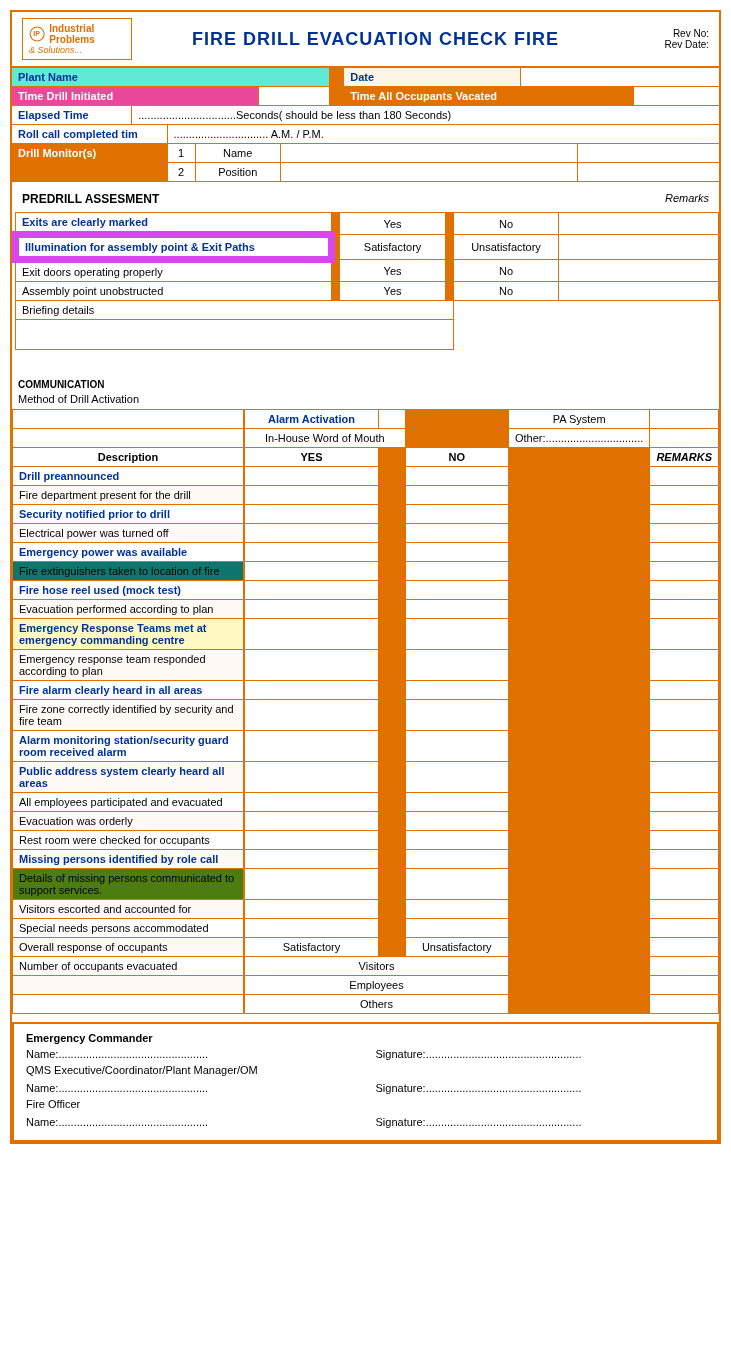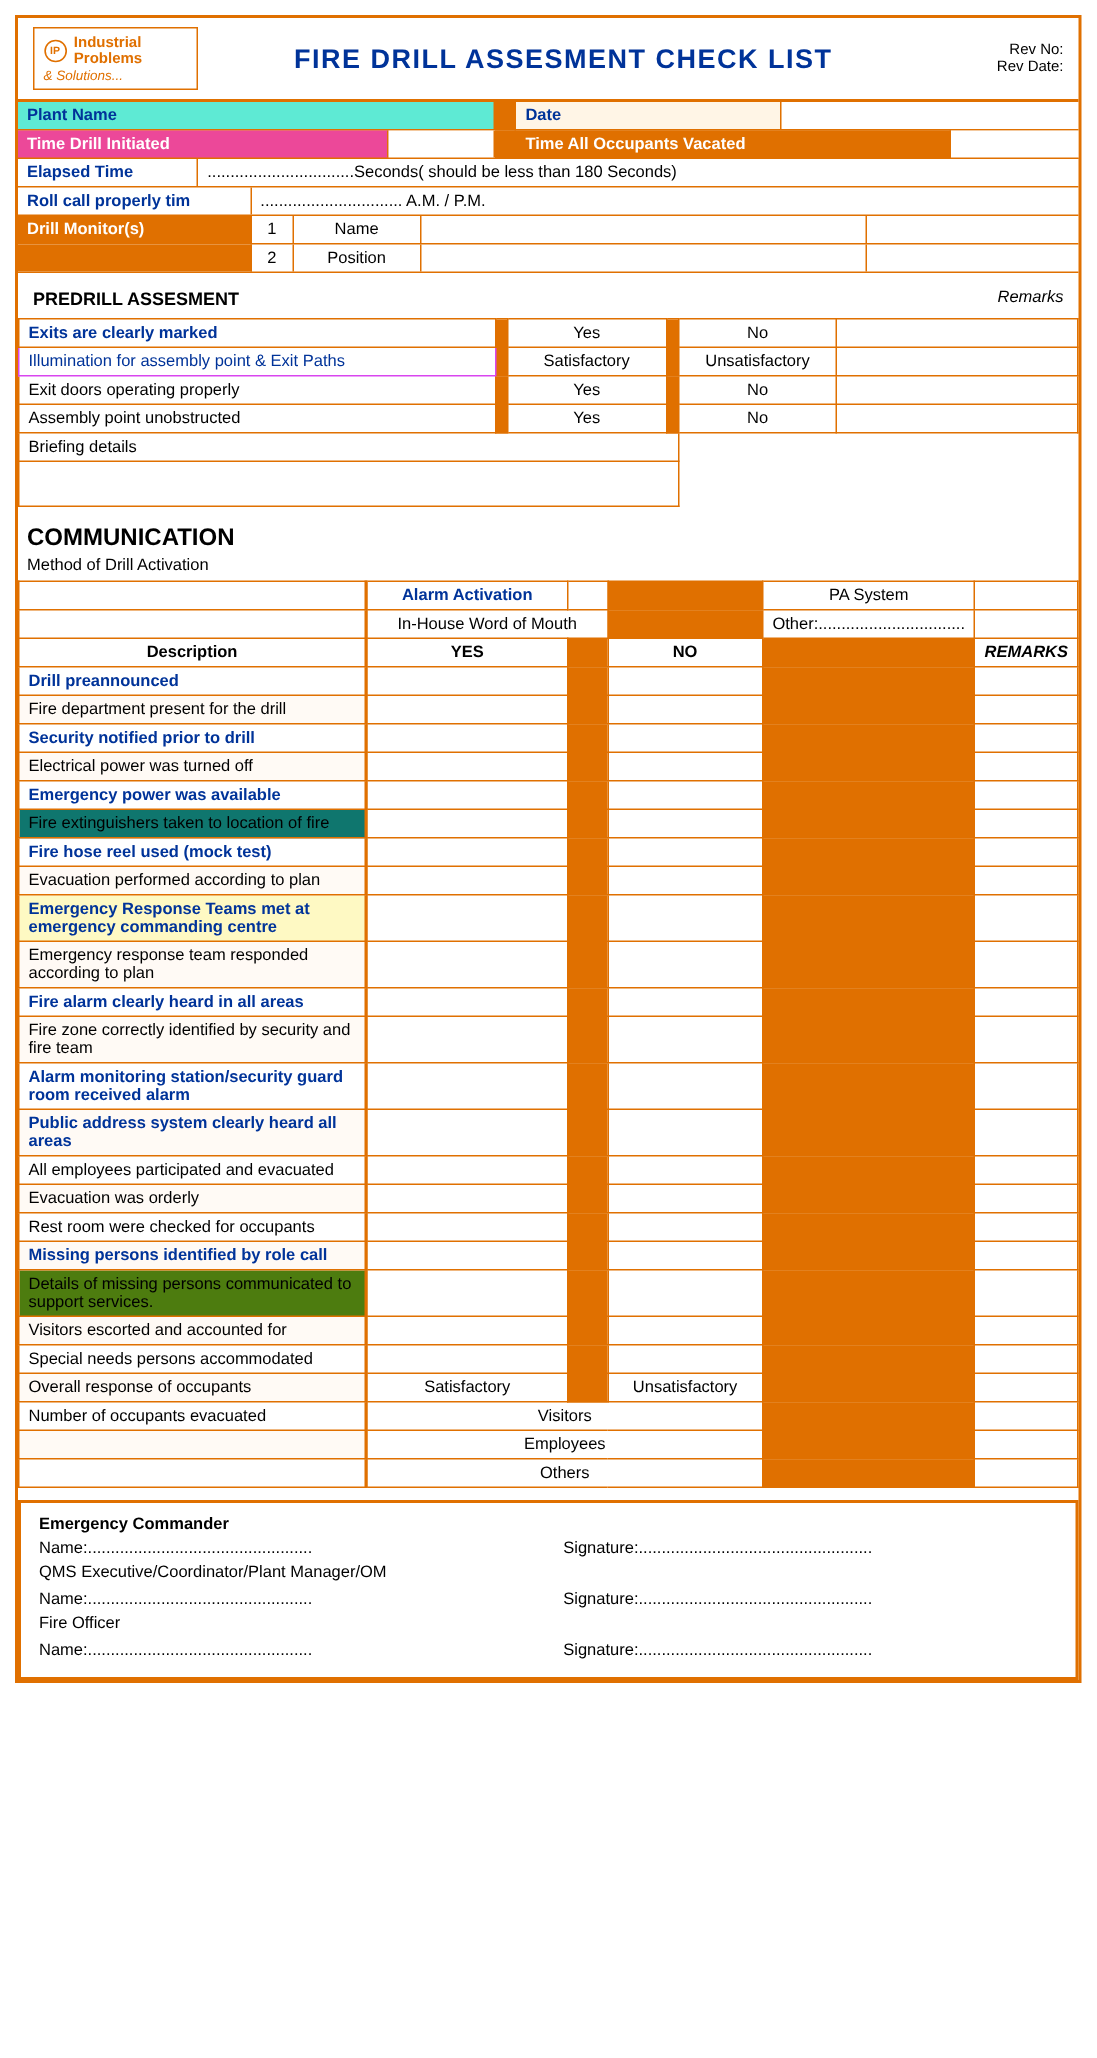--- a/index.html
+++ b/index.html
@@ -110,22 +110,23 @@
     .predrill-table td, .predrill-table th {
       border: 1px solid #e07000;
       padding: 3px 6px;
     }
     
     .comm-section {
       padding: 6px 0 0 0;
     }
     .comm-title {
       font-weight: bold;
-      font-size: 16px;
+      font-size: 10px;
       padding: 2px 6px;
+      margin-top: 17px;
     }
     .comm-subtitle {
       padding: 1px 6px 4px 6px;
       font-size: 11px;
     }
     .comm-table {
       width: 100%;
       border-collapse: collapse;
     }
     .comm-table td, .comm-table th {
@@ -166,21 +167,21 @@
             <circle cx="15" cy="15" r="13" fill="none" stroke="#e07000" stroke-width="2"></circle>
             <text x="8" y="19" font-size="13" fill="#e07000" font-weight="bold">IP</text>
           </svg>
           <div>
             <div class="logo-text-main">Industrial Problems</div>
           </div>
         </div>
         <div class="logo-text-sub">&amp; Solutions...</div>
       </div>
     </div>
-    <div class="header-title">FIRE DRILL ASSESMENT CHECK LIST</div>
+    <div class="header-title">FIRE DRILL EVACUATION CHECK FIRE</div>
     <div class="rev-area">
       <div>Rev No:</div>
       <div>Rev Date:</div>
     </div>
   </div>
 
   <div class="info-section">
 
     <div class="info-row">
       <div class="info-cell" style="width:45%; background:#5eead4;">
@@ -215,21 +216,21 @@
       <div class="info-cell" style="width:17%;">
         <span class="info-label">Elapsed Time</span>
       </div>
       <div class="info-cell" style="flex:1;">
         <span>................................Seconds( should be less than 180 Seconds)</span>
       </div>
     </div>
 
     <div class="info-row">
       <div class="info-cell" style="width:22%;">
-        <span class="info-label">Roll call properly tim</span>
+        <span class="info-label">Roll call completed tim</span>
       </div>
       <div class="info-cell" style="flex:1;">
         <span>............................... A.M. / P.M.</span>
       </div>
     </div>
 
     <div class="info-row">
       <div class="info-cell" style="background:#e07000; width:22%;">
         <span style="color:#fff; font-weight:bold;">Drill Monitor(s)</span>
       </div>
@@ -265,21 +266,21 @@
       <tbody id="predrill-tbody">
           <tr>
     <td style="border:1px solid #e07000; padding:3px 6px; color:#003399; font-weight:bold; width:45%;">Exits are clearly marked</td>
     <td style="background:#e07000; width:8px; padding:0; border:1px solid #e07000;"></td>
     <td style="border:1px solid #e07000; padding:3px 6px; text-align:center; width:15%;">Yes</td>
     <td style="background:#e07000; width:8px; padding:0; border:1px solid #e07000;"></td>
     <td style="border:1px solid #e07000; padding:3px 6px; text-align:center; width:15%;">No</td>
     <td style="border:1px solid #e07000; padding:3px 6px; flex:1;"></td>
   </tr>
           <tr>
-    <td style="border:1px solid #d946ef; padding:3px 6px; color:#003399; font-weight:normal; width:45%;">Illumination for assembly point &amp; Exit Paths</td>
+    <td style="border:7px solid #d946ef; padding:3px 6px; color:#003399; font-weight:bold; width:45%;">Illumination for assembly point &amp; Exit Paths</td>
     <td style="background:#e07000; width:8px; padding:0; border:1px solid #e07000;"></td>
     <td style="border:1px solid #e07000; padding:3px 6px; text-align:center; width:15%;">Satisfactory</td>
     <td style="background:#e07000; width:8px; padding:0; border:1px solid #e07000;"></td>
     <td style="border:1px solid #e07000; padding:3px 6px; text-align:center; width:15%;">Unsatisfactory</td>
     <td style="border:1px solid #e07000; padding:3px 6px; flex:1;"></td>
   </tr>
           <tr>
     <td style="border:1px solid #e07000; padding:3px 6px; color:#000; font-weight:normal; width:45%;">Exit doors operating properly</td>
     <td style="background:#e07000; width:8px; padding:0; border:1px solid #e07000;"></td>
     <td style="border:1px solid #e07000; padding:3px 6px; text-align:center; width:15%;">Yes</td>

